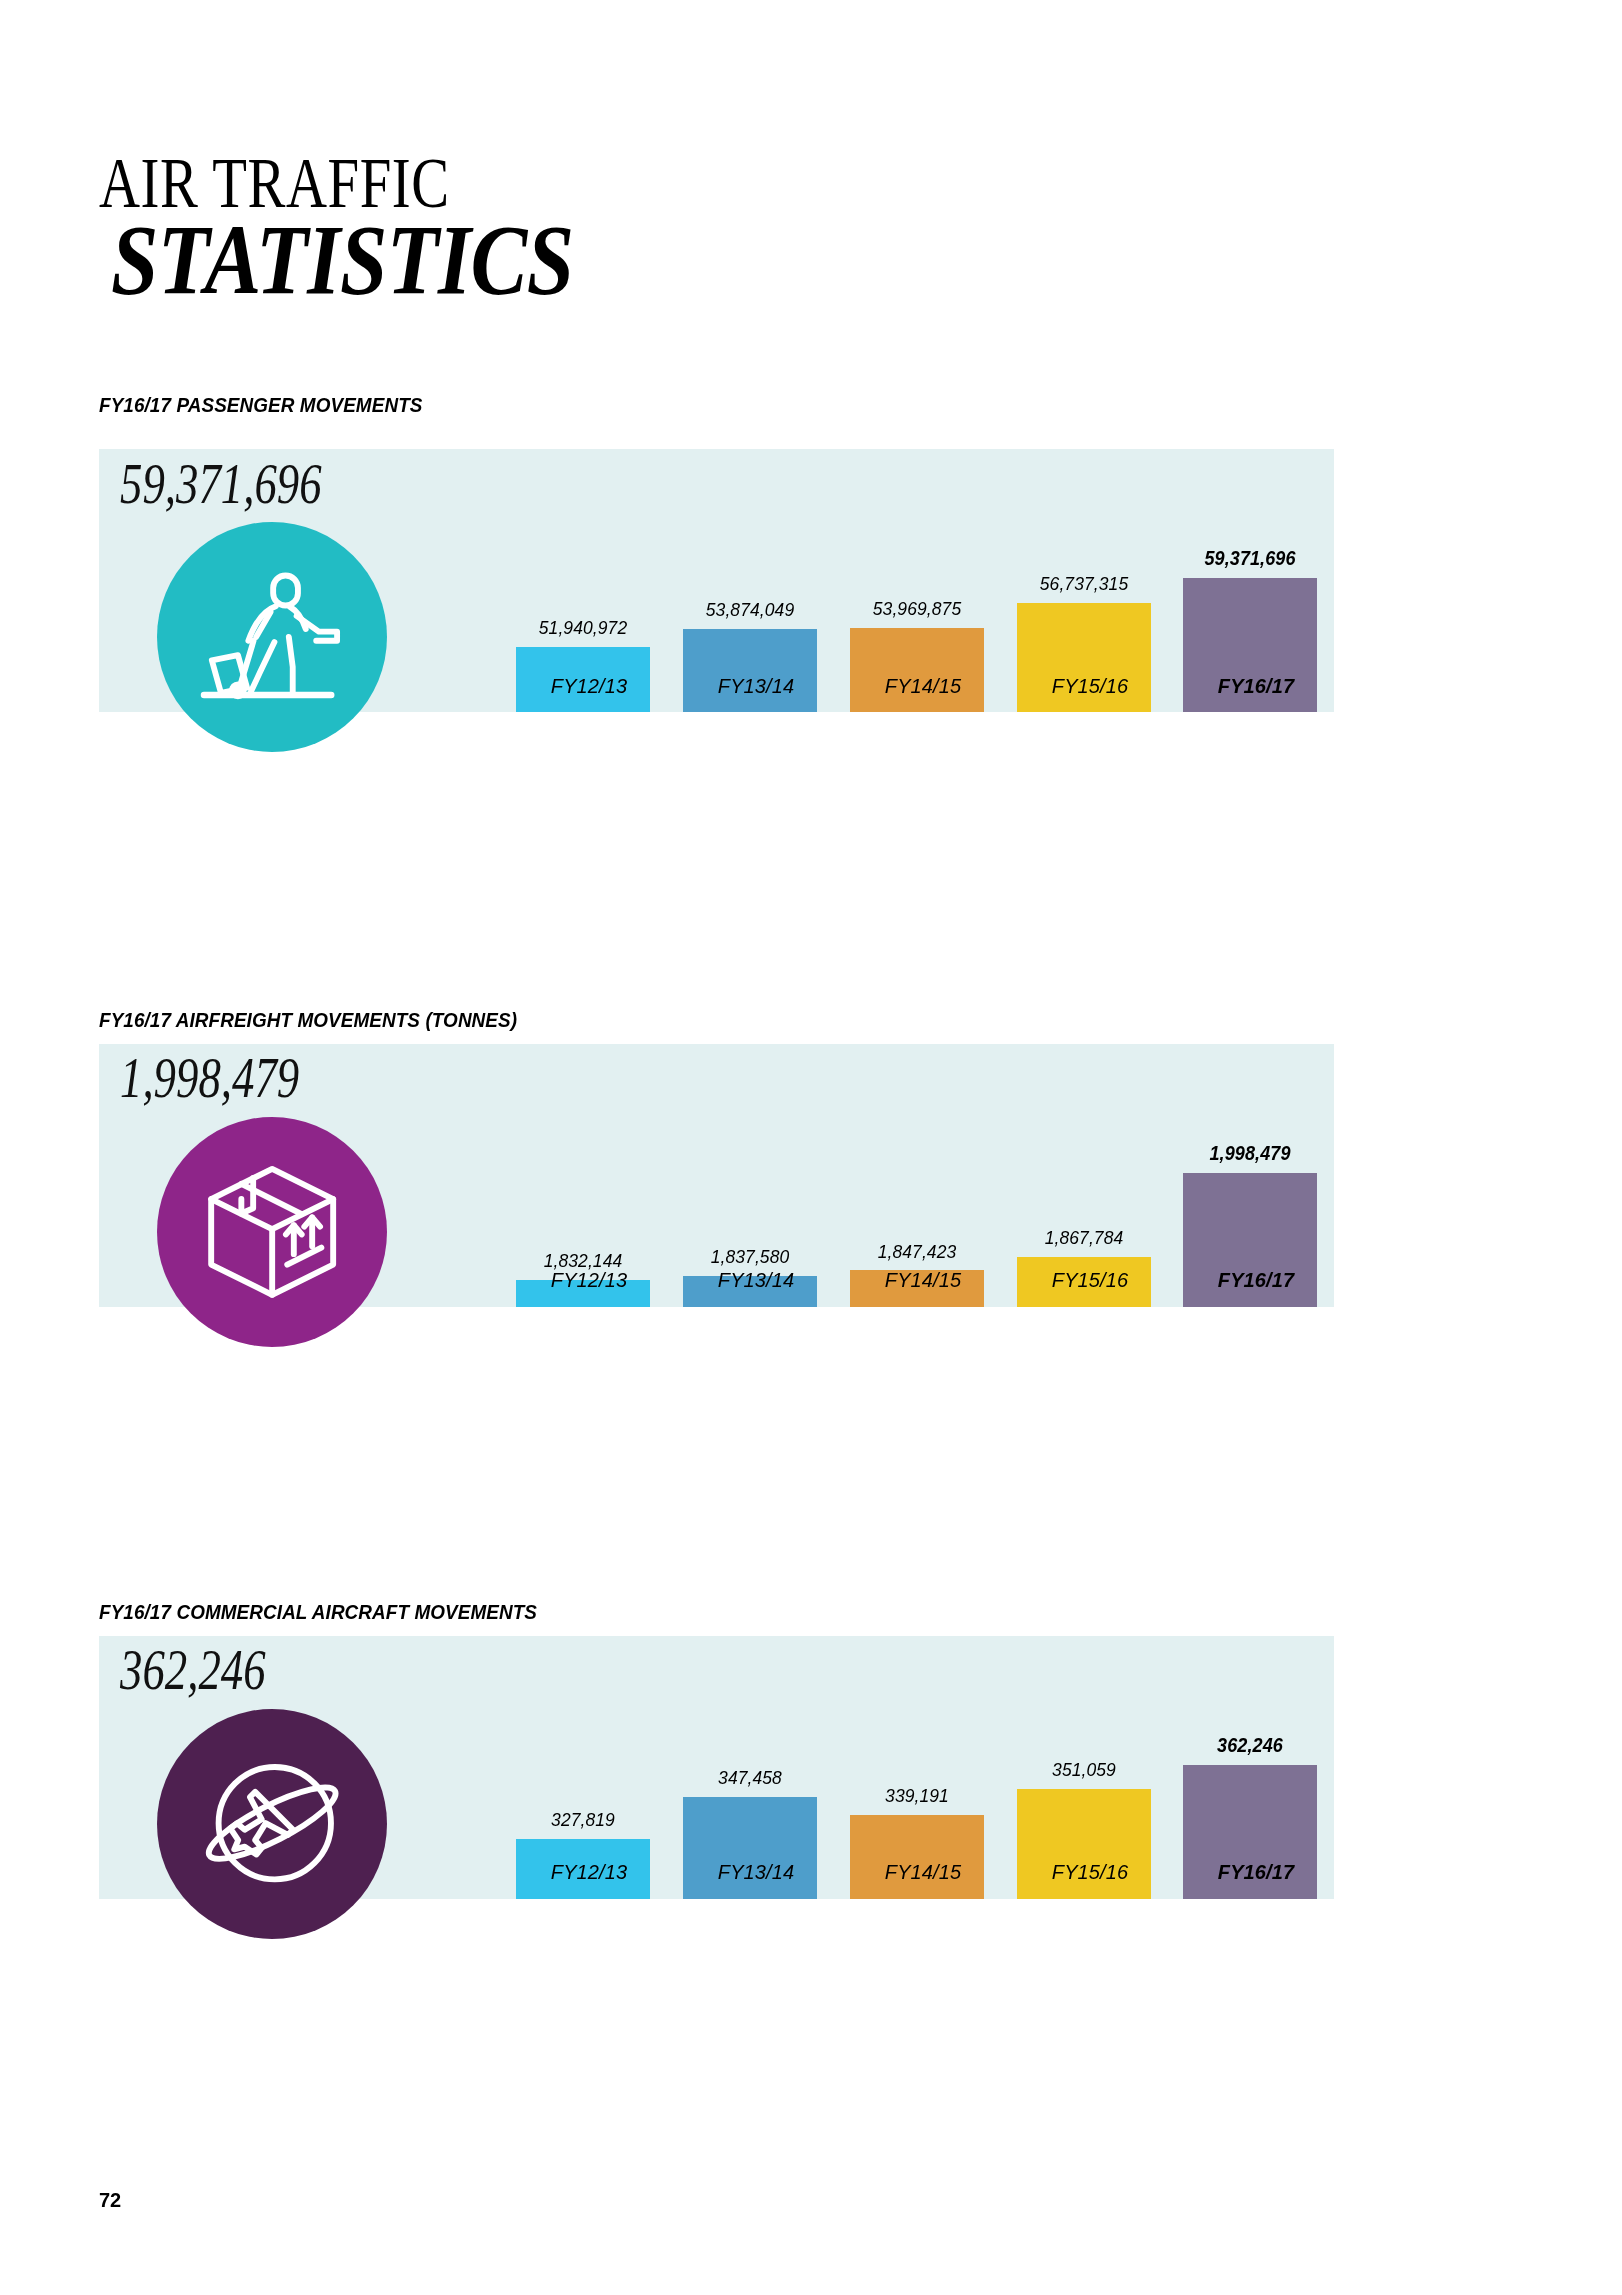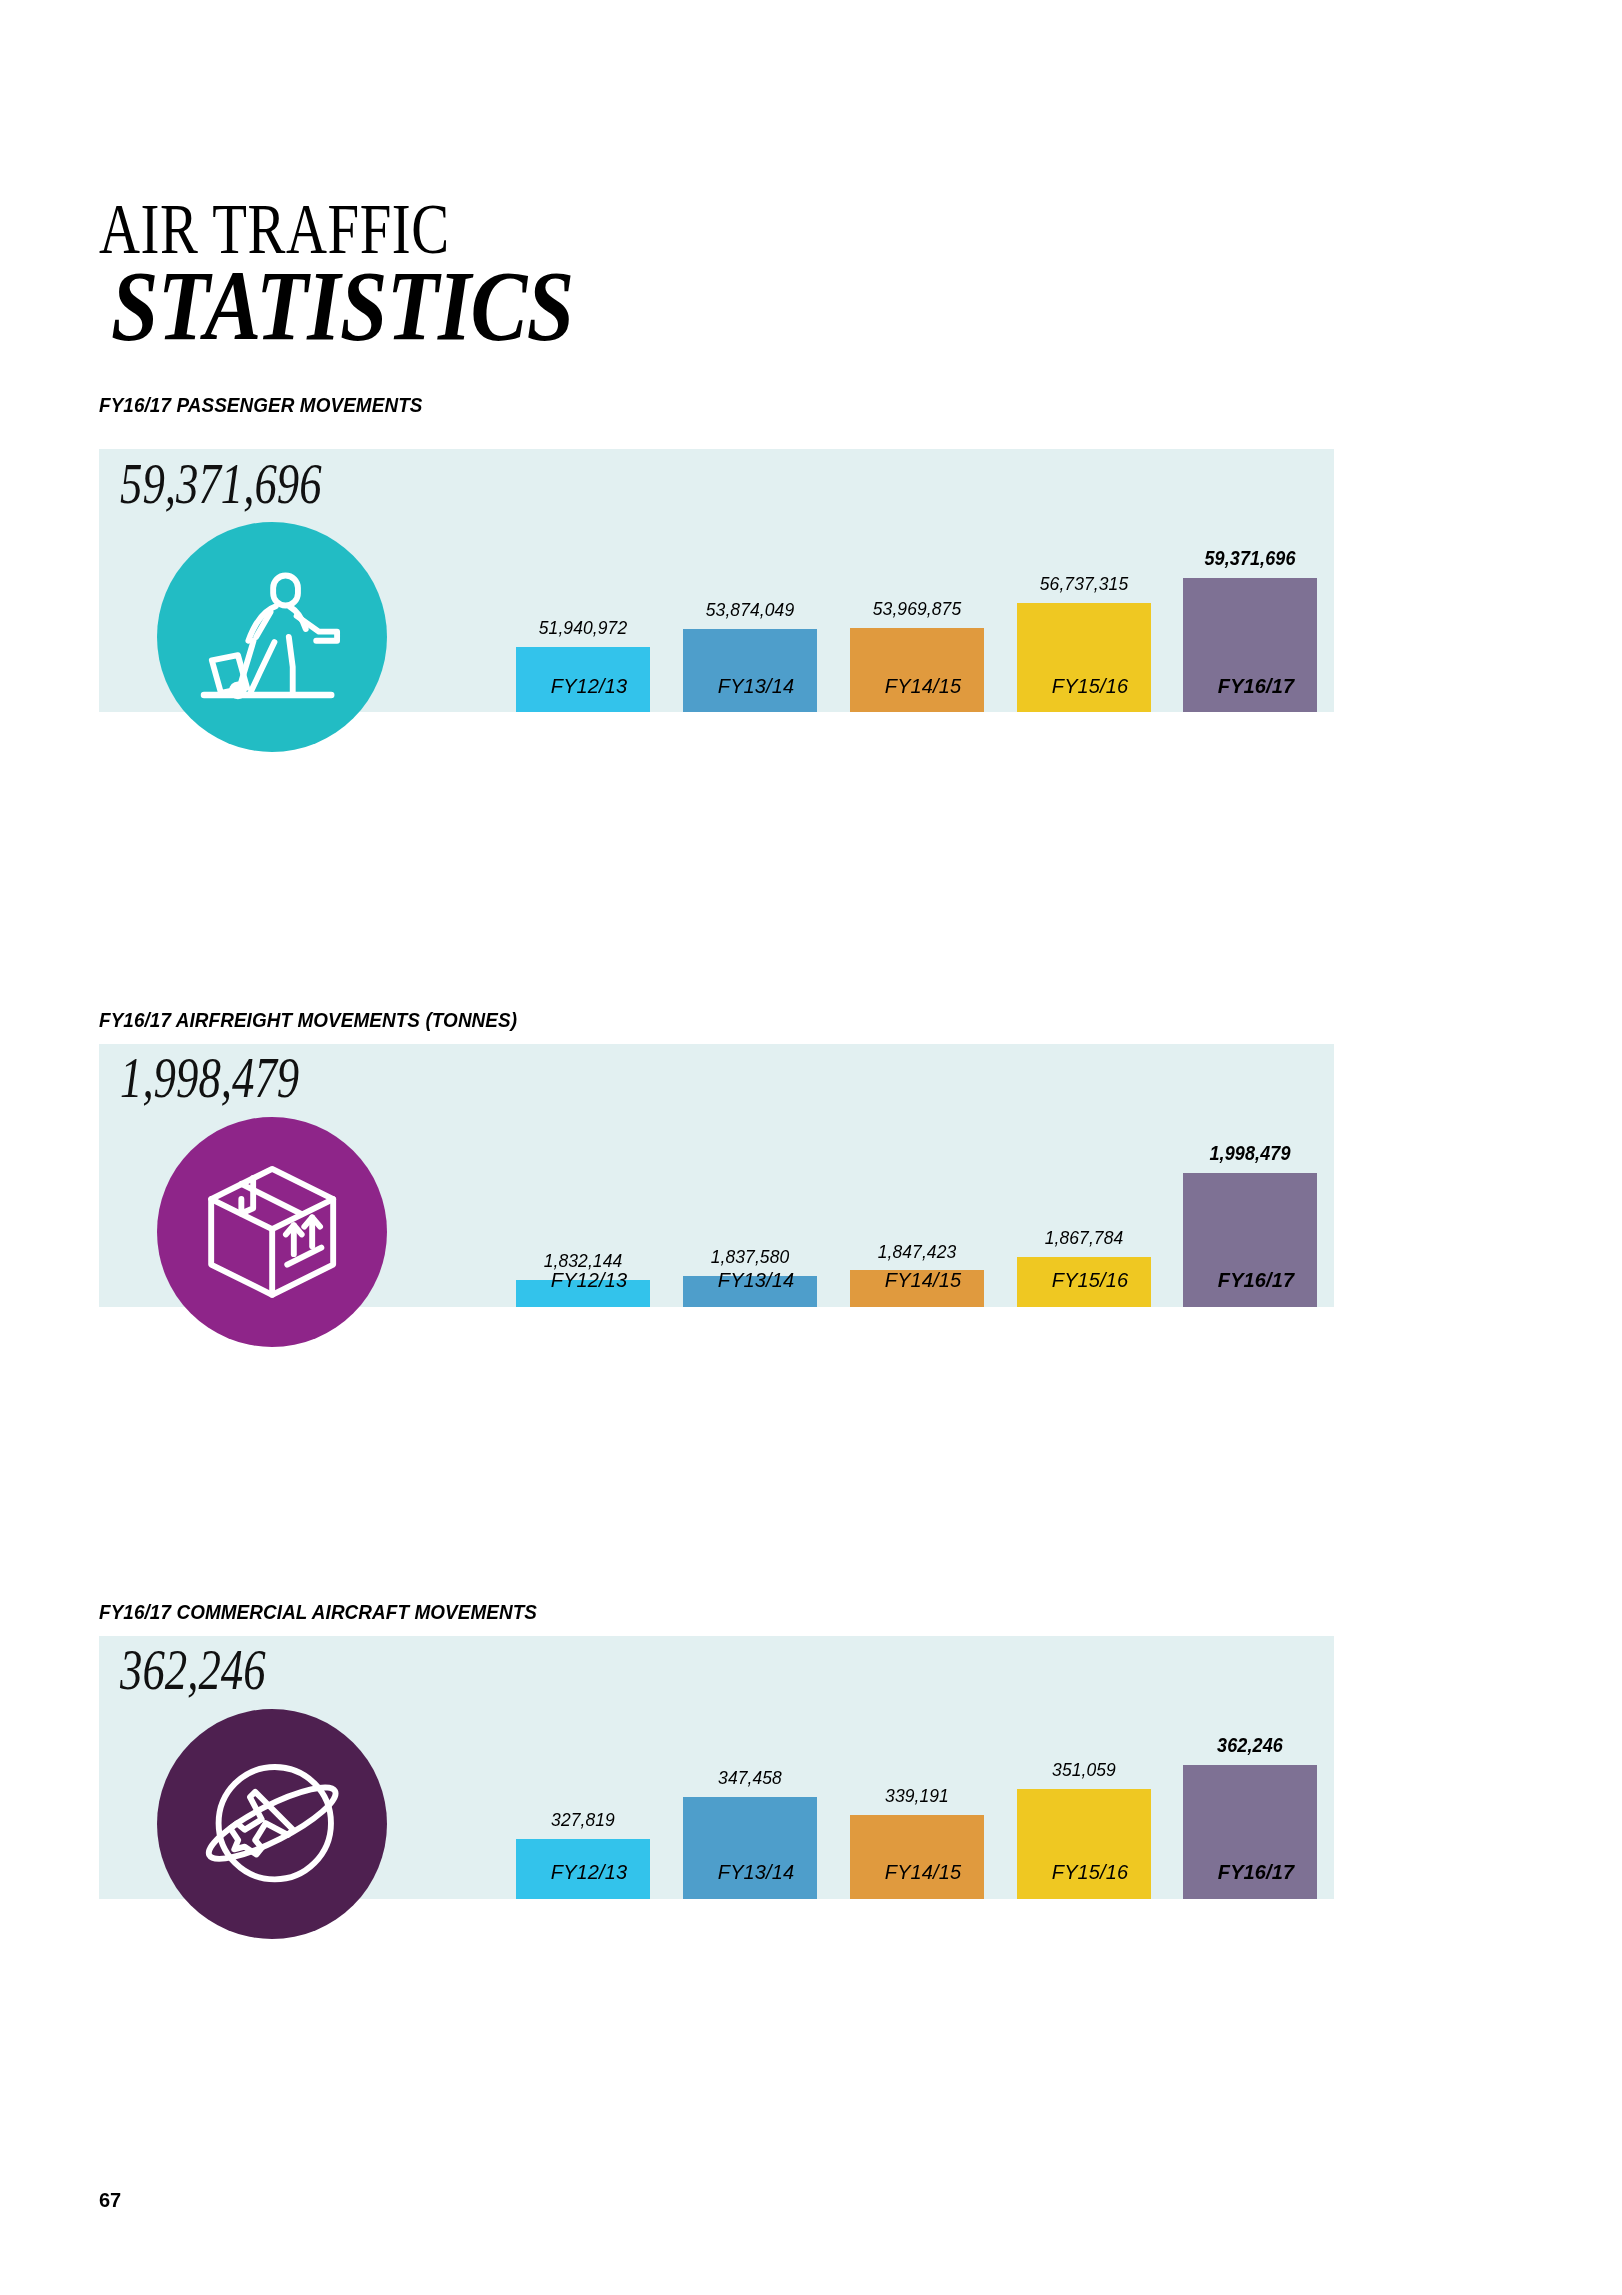--- a/index.html
+++ b/index.html
@@ -11,21 +11,20 @@
     overflow:hidden;
     position:relative;
   }
 
   
   .page-title{
     position:absolute;
     left:99px;
     top:149px;
     width:1047px;
-    margin-top:46px;
   }
   .title-line1{
     font-family:"Liberation Serif", serif;
     font-size:71px;
     line-height:0.96;
     letter-spacing:0.7px;
     color:#000;
     transform:scaleX(0.80);
     transform-origin:left top;
     white-space:nowrap;
@@ -322,14 +321,14 @@
         <div class="bar-slot" style="left: 667px; height: 263px;">
           <div class="bar" style="height: 134px; background: rgb(126, 113, 148);">
             <div class="bar-label em">FY16/17</div>
           </div>
           <div class="bar-value em" style="bottom: 142px;">362,246</div>
         </div>
       </div>
   </div>
 </div>
 
-<div class="page-number">67</div>
+<div class="page-number">72</div>
 
 
 </body></html>

